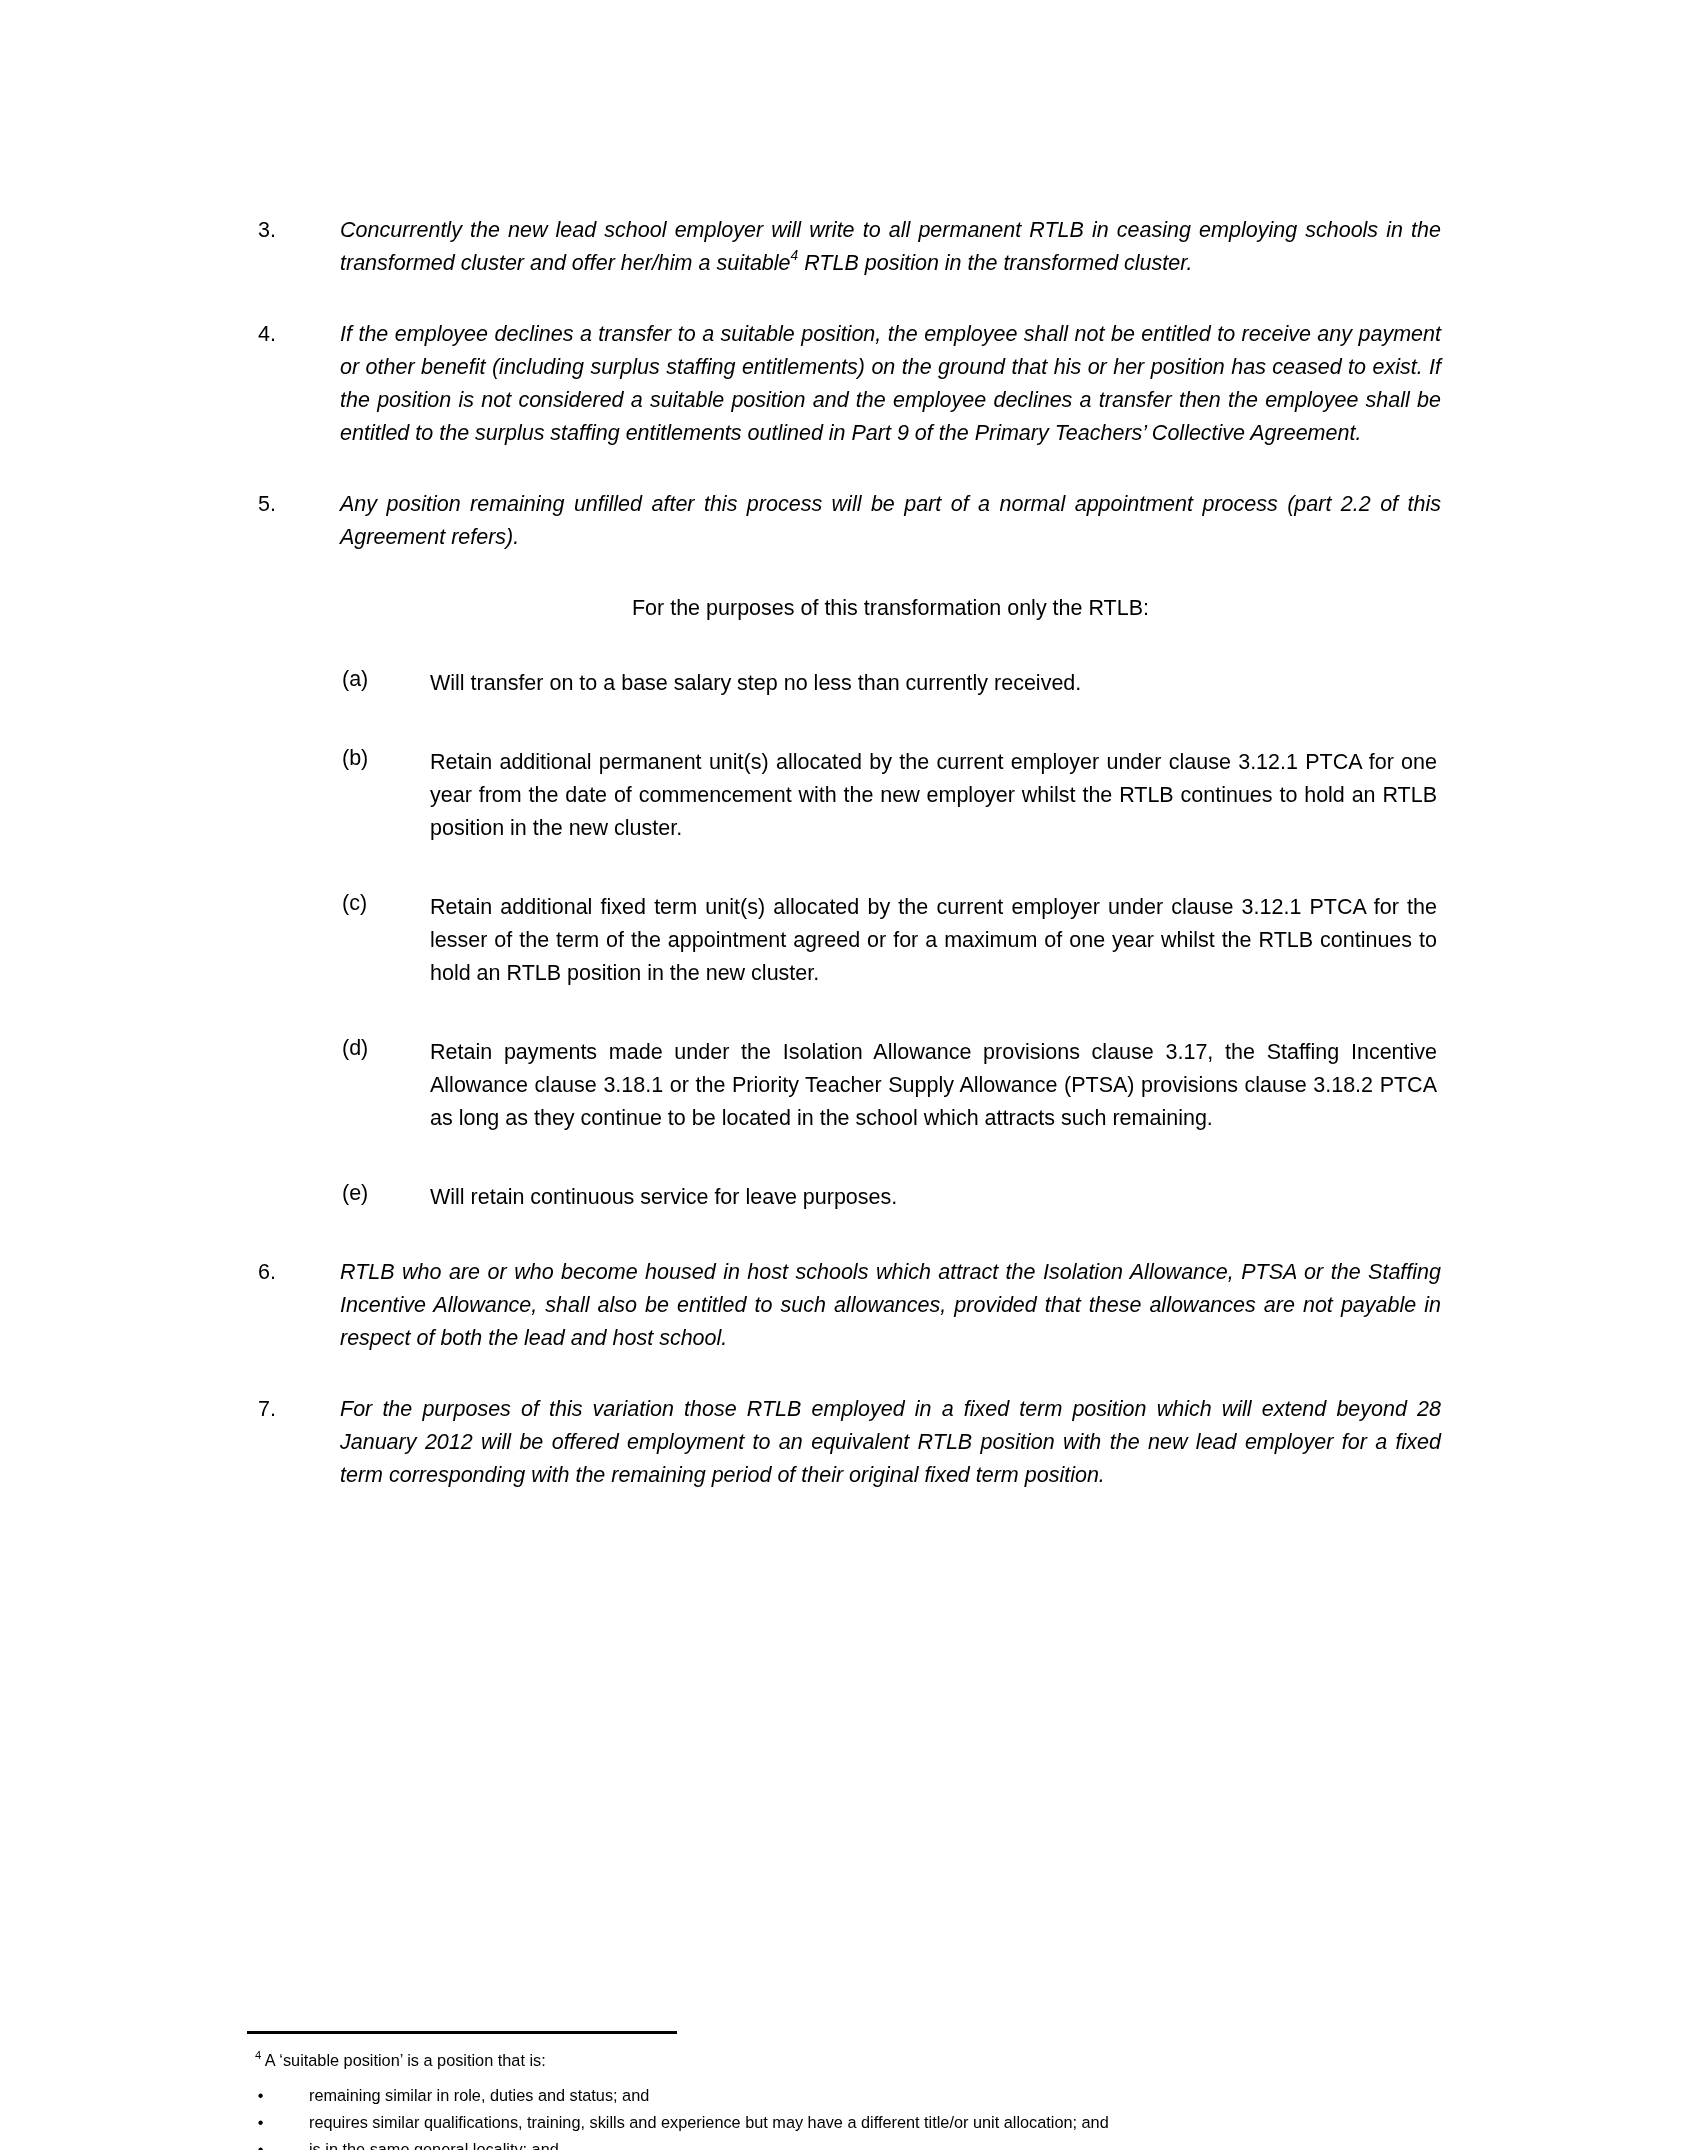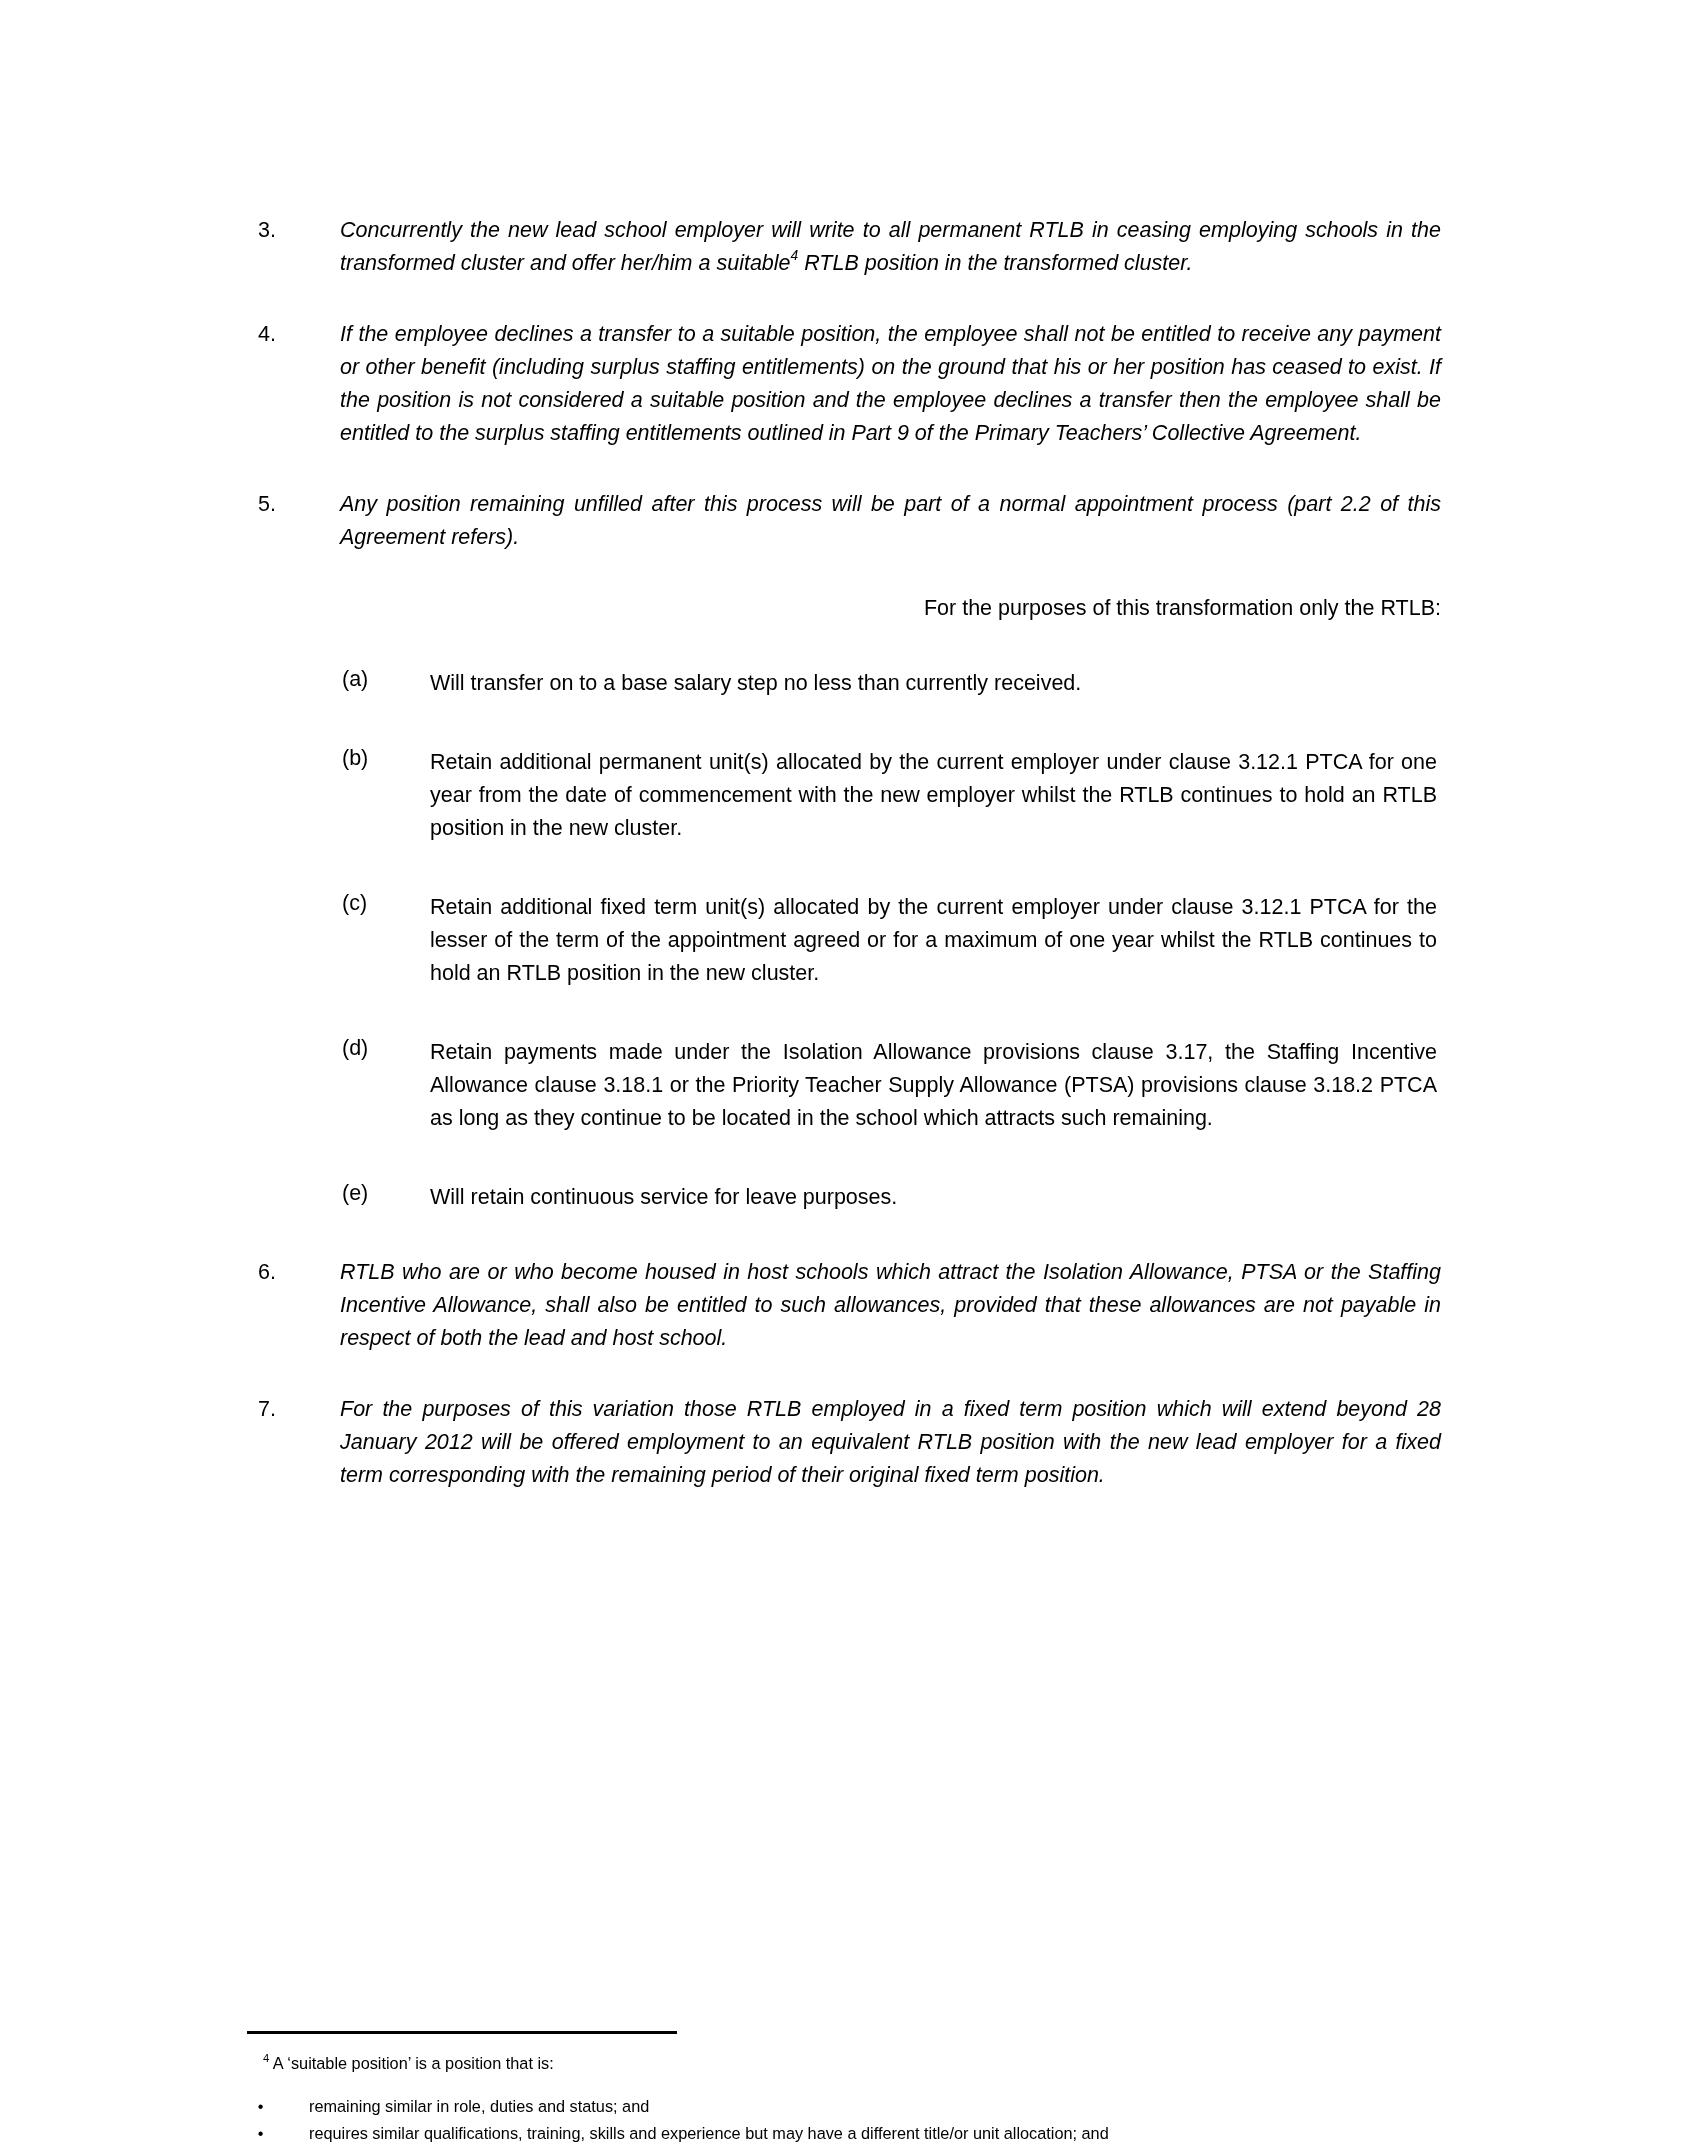--- a/index.html
+++ b/index.html
@@ -32,21 +32,21 @@
     text-align: left;
     white-space: nowrap;
   }
   .item .txt {
     margin: 0;
     text-align: justify;
     font-style: italic;
   }
   .plain {
     margin: 0 0 38px 82px;
-    text-align: right;
+    text-align: center;
   }
   .sub {
     display: grid;
     grid-template-columns: 84px 1fr;
     margin: 0 0 38px 84px;
   }
   .sub .lbl {
     white-space: nowrap;
   }
   .sub .txt {
@@ -66,21 +66,21 @@
     font-size: 16.3px;
     line-height: 27px;
   }
   .fn-rule {
     width: 430px;
     height: 3px;
     background: #000000;
     margin: 0 0 13px 0;
   }
   .fn-intro {
-    margin: 16px;
+    margin: 8px;
   }
   .fn-intro sup {
     font-size: 11.2px;
     line-height: 0;
     vertical-align: 6.9px;
   }
   .fn-bullet {
     display: grid;
     grid-template-columns: 62px 1fr;
   }

